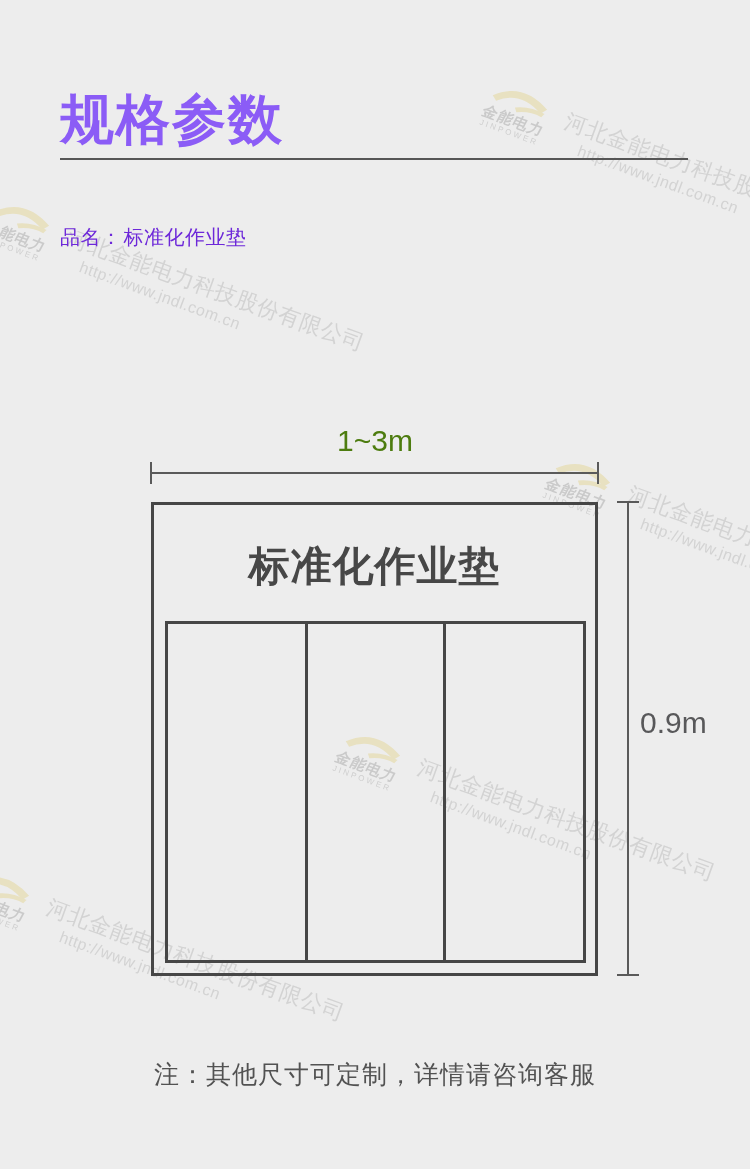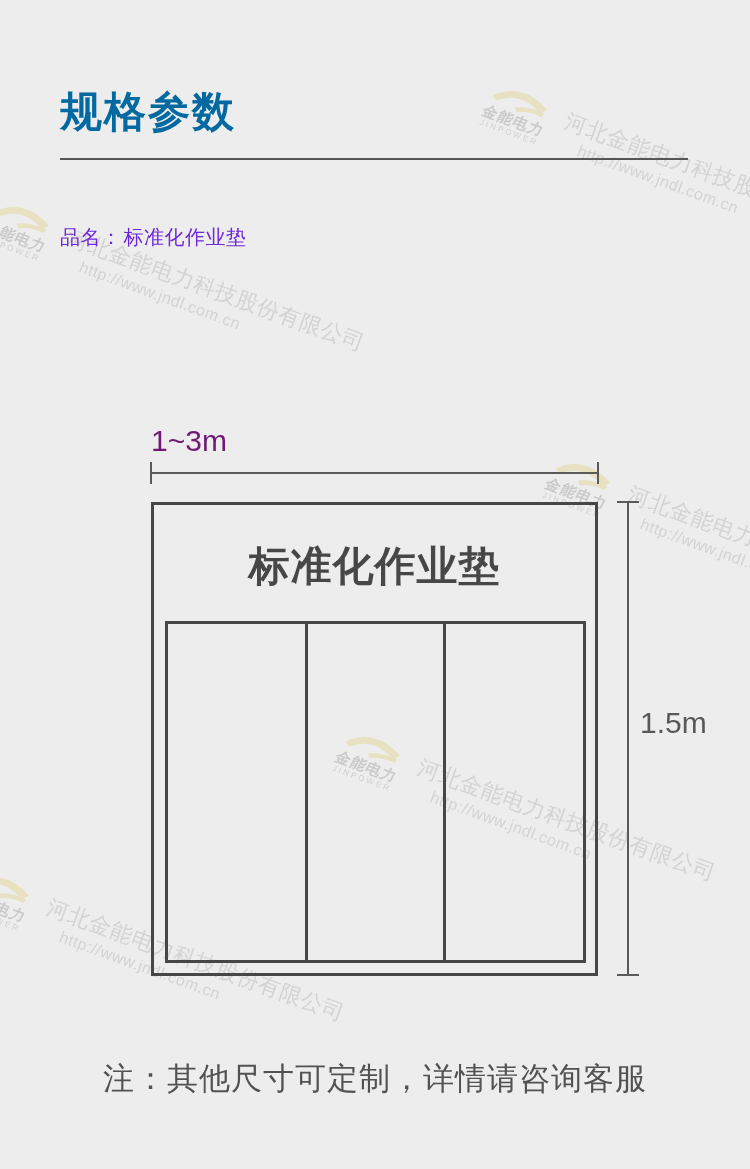--- a/index.html
+++ b/index.html
@@ -23,34 +23,34 @@
   .wm-logo{display:flex;flex-direction:column;align-items:center;width:66px;}
   .wm-logo-cn{font-size:15px;font-weight:bold;color:#cacaca;letter-spacing:1px;transform:skewX(-8deg);line-height:1.1;}
   .wm-logo-en{font-size:8px;color:#cfcfcf;letter-spacing:2.5px;line-height:1.2;}
   .wm-text{line-height:1.15;}
   .wm-company{font-size:22px;letter-spacing:0.5px;color:#d3d3d3;}
   .wm-url{font-size:16px;color:#d3d3d3;margin-left:22px;margin-top:3px;letter-spacing:0.5px;}
 
   
   .page-title{
     left:60px;top:84px;
-    font-size:42px;font-weight:600;color:#0369a1;letter-spacing:2px;
+    font-size:54px;font-weight:600;color:#8b5cf6;letter-spacing:2px;
   }
   .title-rule{left:60px;top:158px;width:628px;height:2px;background:#565656;}
 
   
   .info-row{left:60px;font-size:20px;color:#6d28d9;letter-spacing:0.5px;}
   .info-row .lbl{margin-right:2px;}
 
   
   .dim{background:#5a5a5a;}
   .dim-top-line{left:151px;top:472px;width:448px;height:2px;}
   .dim-top-tick-l{left:150px;top:462px;width:2px;height:22px;}
   .dim-top-tick-r{left:597px;top:462px;width:2px;height:22px;}
-  .dim-top-label{left:151px;top:424px;width:448px;text-align:left;font-size:30px;color:#701a75;}
+  .dim-top-label{left:151px;top:424px;width:448px;text-align:center;font-size:30px;color:#4d7c0f;}
   .dim-right-line{left:627px;top:502px;width:2px;height:474px;}
   .dim-right-tick-t{left:617px;top:501px;width:22px;height:2px;}
   .dim-right-tick-b{left:617px;top:974px;width:22px;height:2px;}
   .dim-right-label{left:640px;top:706px;font-size:30px;color:#58585a;}
 
   .diagram{
     left:151px;top:502px;width:447px;height:474px;
     border:3px solid #464646;box-sizing:border-box;
   }
   .mat-title{
@@ -61,21 +61,21 @@
     position:absolute;left:11px;top:116px;width:421px;height:342px;
     border:3px solid #464646;box-sizing:border-box;
   }
   .mat-divider{
     position:absolute;top:0;height:100%;width:3px;background:#464646;
   }
 
   
   .note{
     left:0;top:1058px;width:750px;text-align:center;
-    font-size:31px;font-weight:500;color:#525252;letter-spacing:1px;
+    font-size:25px;font-weight:500;color:#525252;letter-spacing:1px;
   }
 </style>
 </head>
 <body>
 
 <div class="page">
 
   <div class="wm" style="left:485px;top:66px;">
     <div class="wm-logo">
       <svg width="60" height="26" viewBox="0 0 60 26">
@@ -159,21 +159,21 @@
   </div>
 
   <div class="abs dim-top-label">1~3m</div>
   <div class="abs dim dim-top-line"></div>
   <div class="abs dim dim-top-tick-l"></div>
   <div class="abs dim dim-top-tick-r"></div>
 
   <div class="abs dim dim-right-line"></div>
   <div class="abs dim dim-right-tick-t"></div>
   <div class="abs dim dim-right-tick-b"></div>
-  <div class="abs dim-right-label">1.5m</div>
+  <div class="abs dim-right-label">0.9m</div>
 
   <div class="abs diagram">
     <div class="mat-title">标准化作业垫</div>
     <div class="mat-inner" id="mat-inner">
         <div class="mat-divider" style="left: calc(33.3333% - 1.5px);"></div>
         <div class="mat-divider" style="left: calc(66.6667% - 1.5px);"></div>
       </div>
   </div>
 
   <div class="abs note">注：其他尺寸可定制，详情请咨询客服</div>

